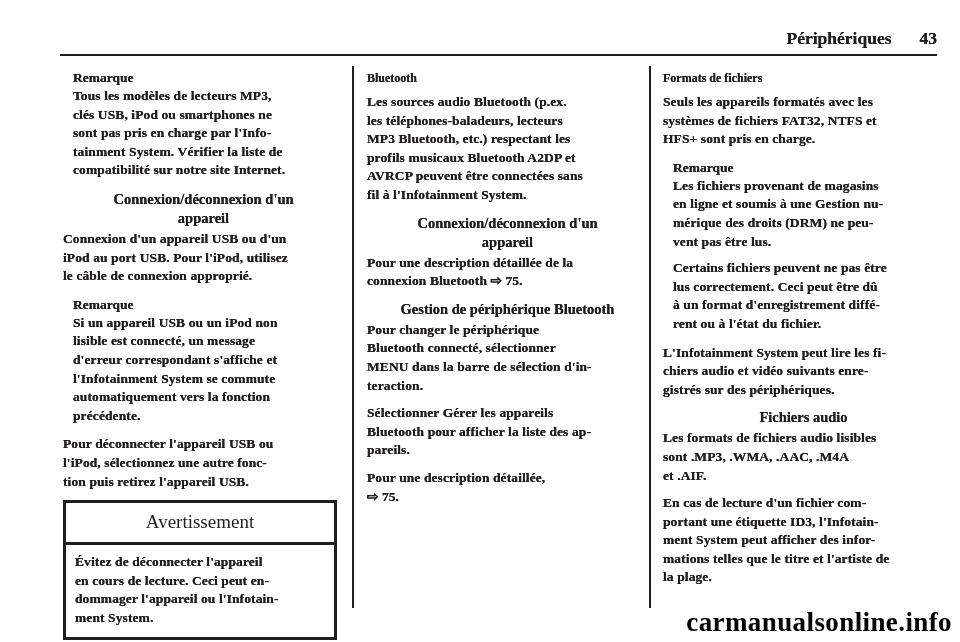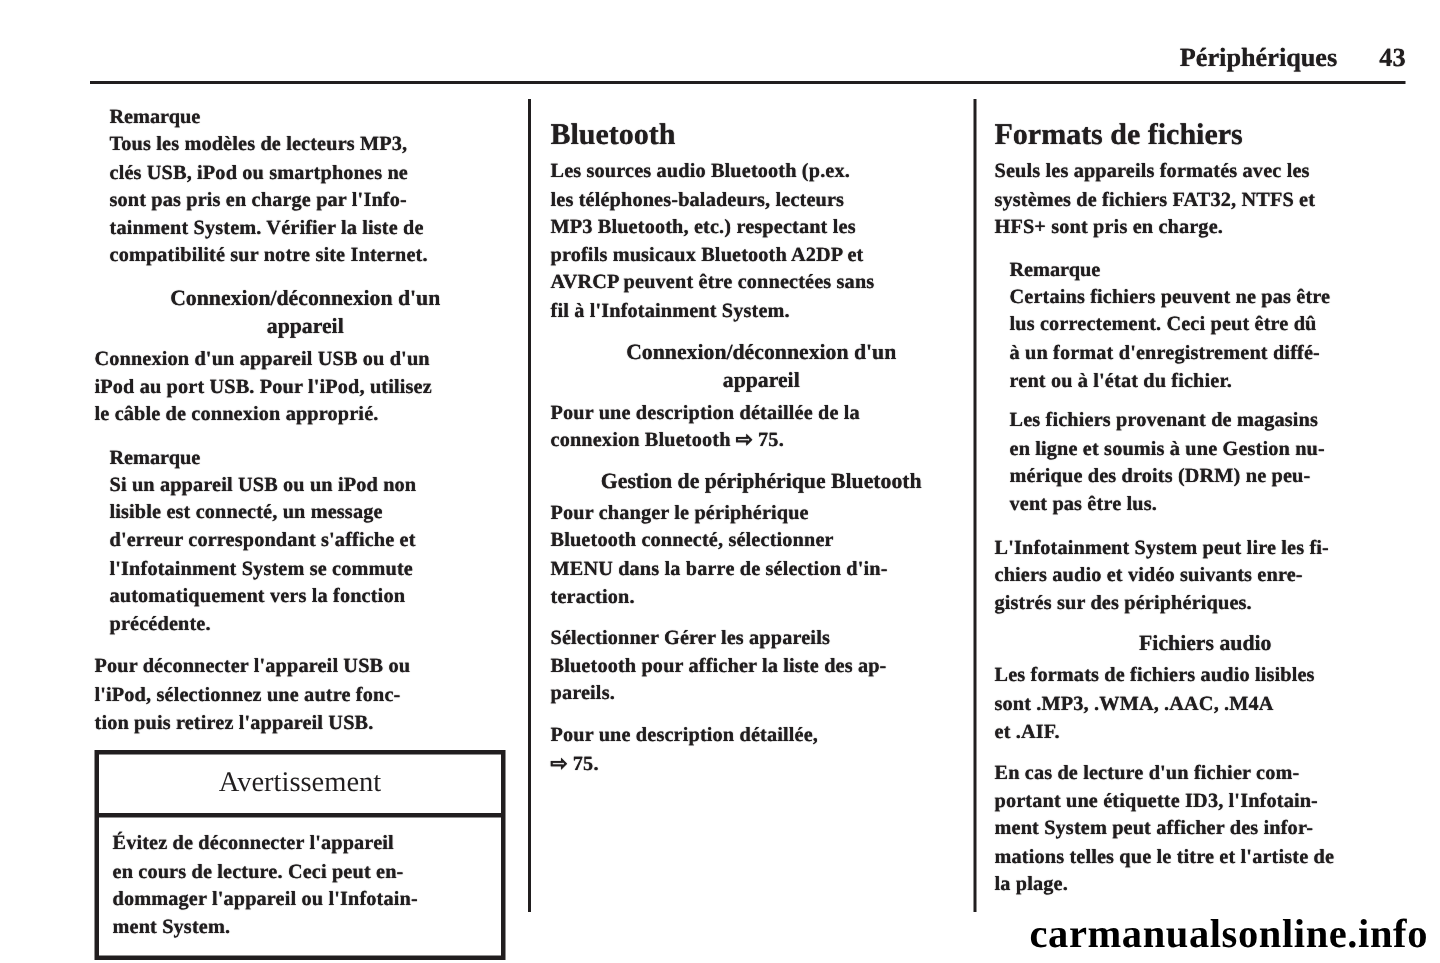--- a/index.html
+++ b/index.html
@@ -48,24 +48,24 @@
   .body-text {
     font-size: 13.5px;
     line-height: 18.6px;
     font-weight: bold;
     letter-spacing: 0.1px;
     white-space: pre-line;
     margin: 0 0 9px 0;
     text-shadow: 0 0 0.6px currentColor;
   }
   .h-section {
-    font-size: 20px;
+    font-size: 12px;
     line-height: 20px;
     font-weight: bold;
-    margin: 12px 0 5px 0;
+    margin: 0 0 5px 0;
     text-shadow: 0 0 0.6px currentColor;
     white-space: pre-line;
   }
   .h-sub {
     font-size: 14.5px;
     line-height: 19px;
     font-weight: bold;
     margin: 3px 0 2px 0;
     text-shadow: 0 0 0.6px currentColor;
     white-space: pre-line;
@@ -185,28 +185,28 @@
 ⇨ 75.</p>
   </div>
 
   <div class="col col-3">
     <h2 class="h-section">Formats de fichiers</h2>
     <p class="body-text">Seuls les appareils formatés avec les
 systèmes de fichiers FAT32, NTFS et
 HFS+ sont pris en charge.</p>
     <div class="note">
       <p class="note-label">Remarque</p>
+      <p class="body-text">Les fichiers provenant de magasins
+en ligne et soumis à une Gestion nu-
+mérique des droits (DRM) ne peu-
+vent pas être lus.</p>
       <p class="body-text">Certains fichiers peuvent ne pas être
 lus correctement. Ceci peut être dû
 à un format d'enregistrement diffé-
 rent ou à l'état du fichier.</p>
-      <p class="body-text">Les fichiers provenant de magasins
-en ligne et soumis à une Gestion nu-
-mérique des droits (DRM) ne peu-
-vent pas être lus.</p>
     </div>
     <p class="body-text">L'Infotainment System peut lire les fi-
 chiers audio et vidéo suivants enre-
 gistrés sur des périphériques.</p>
     <h3 class="h-sub">Fichiers audio</h3>
     <p class="body-text">Les formats de fichiers audio lisibles
 sont .MP3, .WMA, .AAC, .M4A
 et .AIF.</p>
     <p class="body-text">En cas de lecture d'un fichier com-
 portant une étiquette ID3, l'Infotain-

